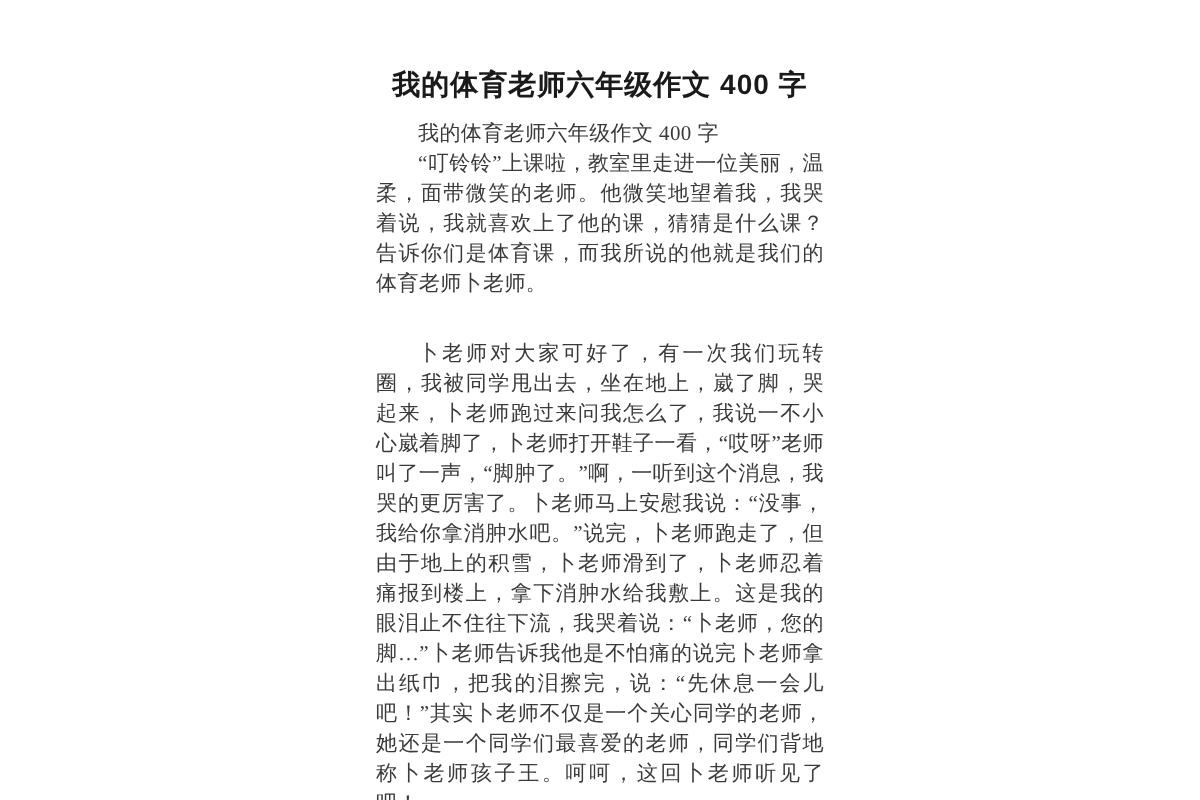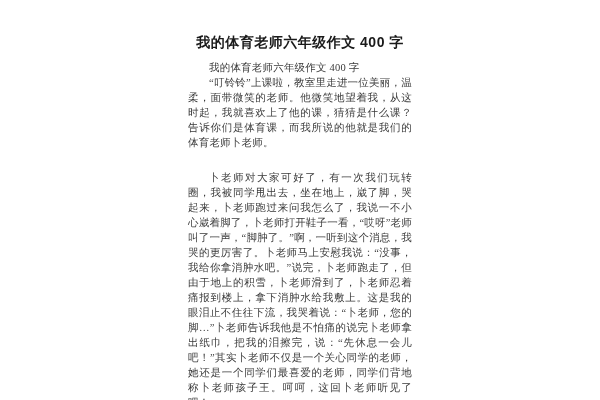--- a/index.html
+++ b/index.html
@@ -49,16 +49,16 @@
   }
 </style>
 </head>
 <body>
 
 <div class="page">
   <h1 class="doc-title">我的体育老师六年级作文 400 字</h1>
 
   <div class="essay">
     <p>我的体育老师六年级作文 400 字</p>
-    <p>“叮铃铃”上课啦，教室里走进一位美丽，温柔，面带微笑的老师。他微笑地望着我，从这时起，我就喜欢上了他的课，猜猜是什么课？告诉你们是体育课，而我所说的他就是我们的体育老师卜老师。</p>
+    <p>“叮铃铃”上课啦，教室里走进一位美丽，温柔，面带微笑的老师。他微笑地望着我，我哭着说，我就喜欢上了他的课，猜猜是什么课？告诉你们是体育课，而我所说的他就是我们的体育老师卜老师。</p>
     <p class="spaced">卜老师对大家可好了，有一次我们玩转圈，我被同学甩出去，坐在地上，崴了脚，哭起来，卜老师跑过来问我怎么了，我说一不小心崴着脚了，卜老师打开鞋子一看，“哎呀”老师叫了一声，“脚肿了。”啊，一听到这个消息，我哭的更厉害了。卜老师马上安慰我说：“没事，我给你拿消肿水吧。”说完，卜老师跑走了，但由于地上的积雪，卜老师滑到了，卜老师忍着痛报到楼上，拿下消肿水给我敷上。这是我的眼泪止不住往下流，我哭着说：“卜老师，您的脚…”卜老师告诉我他是不怕痛的说完卜老师拿出纸巾，把我的泪擦完，说：“先休息一会儿吧！”其实卜老师不仅是一个关心同学的老师，她还是一个同学们最喜爱的老师，同学们背地称卜老师孩子王。呵呵，这回卜老师听见了吧！</p>
   </div>
 </div>
 
 </body></html>

